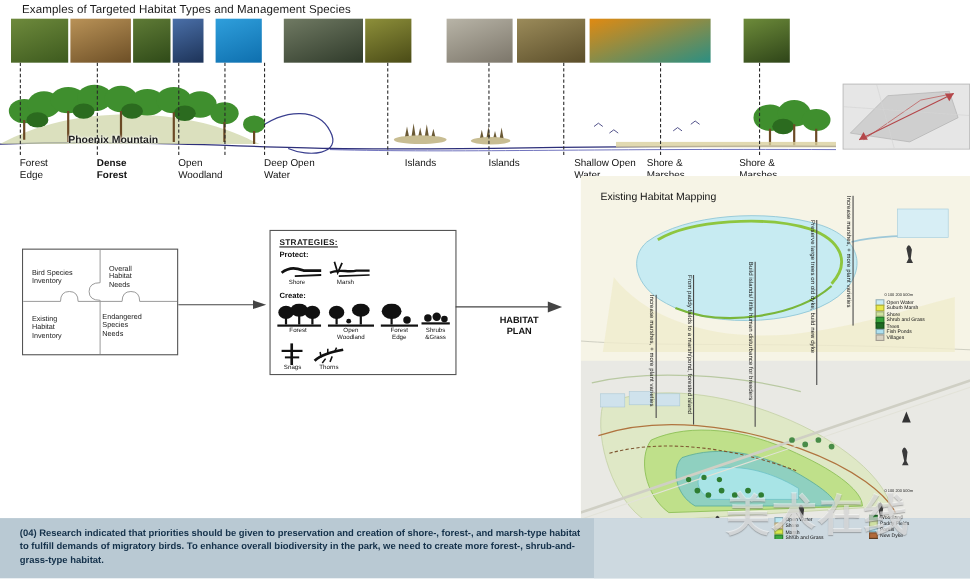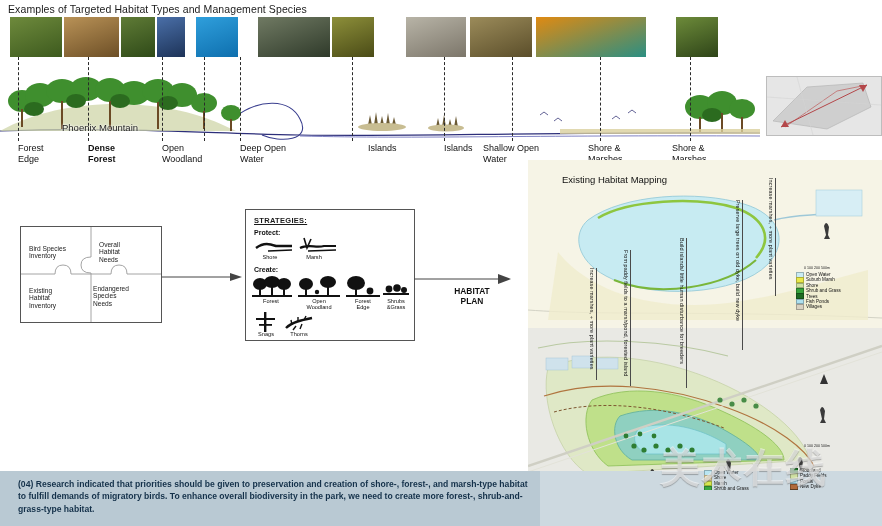--- a/index.html
+++ b/index.html
@@ -3,30 +3,30 @@
 <meta charset="utf-8">
 <style>
   html,body{margin:0;padding:0;}
   body{
     width:882px;height:526px;background:#ffffff;overflow:hidden;
     font-family:"Liberation Sans",sans-serif;color:#1a1a1a;position:relative;
   }
   .page{position:absolute;inset:0;}
 
   
-  .top-title{position:absolute;left:8px;top:3px;font-size:10.5px;color:#1b1b1b;letter-spacing:.1px;}
+  .top-title{position:absolute;left:20px;top:3px;font-size:10.5px;color:#1b1b1b;letter-spacing:.1px;}
 
   
   .photo-strip{position:absolute;left:0;top:17px;height:40px;width:882px;}
   .photo{position:absolute;top:0;height:40px;border:0;background-size:cover;}
 
   
   .landscape{position:absolute;left:0;top:57px;width:760px;height:86px;overflow:hidden;}
   .leader{position:absolute;width:0;border-left:1px dashed #2a2a2a;top:0;}
-  .phoenix-label{position:absolute;left:62px;top:122px;font-size:9.5px;font-weight:normal;color:#222;
+  .phoenix-label{position:absolute;left:62px;top:122px;font-size:9.5px;font-weight:bold;color:#222;
       text-shadow:0 0 2px #fff,0 0 3px #fff;}
 
   
   .hab-labels{position:absolute;left:0;top:143px;width:760px;height:30px;}
   .hab-label{position:absolute;font-size:9px;line-height:10.5px;color:#111;}
 
   
   .inset{position:absolute;left:766px;top:76px;width:114px;height:58px;
      background:linear-gradient(135deg,#d8d8d8 0%,#efefef 40%,#dcdcdc 75%,#e8e8e8 100%);
      border:1px solid #bdbdbd;overflow:hidden;}
@@ -39,21 +39,21 @@
   .strat-title{position:absolute;left:8px;top:6px;font-size:7.5px;font-weight:bold;
      text-decoration:underline;letter-spacing:.3px;}
   .strat-sub{position:absolute;font-size:7px;font-weight:bold;color:#111;}
   .icon-cap{position:absolute;font-size:5.6px;line-height:6.2px;text-align:center;color:#111;}
   .habplan{position:absolute;left:437px;top:82px;width:70px;text-align:center;
       font-size:8.4px;font-weight:bold;line-height:10px;color:#111;}
 
   
   .mappanel{position:absolute;left:528px;top:160px;width:354px;height:330px;overflow:hidden;
       background:#f4f3e4;}
-  .map-title{position:absolute;left:18px;top:14px;font-size:9.5px;color:#111;z-index:6;margin-left:16px;}
+  .map-title{position:absolute;left:18px;top:14px;font-size:9.5px;color:#111;z-index:6;}
   .vert-note{position:absolute;font-size:5.4px;color:#111;white-space:nowrap;
       transform-origin:0 0;transform:rotate(90deg);z-index:7;letter-spacing:.1px;}
   .vert-line{position:absolute;width:0;border-left:.7px solid #4a4a4a;z-index:6;}
   .legend{position:absolute;z-index:8;font-size:4.6px;line-height:5.4px;color:#111;}
   .legend-row{display:flex;align-items:center;gap:2px;height:5.4px;}
   .sw{width:6px;height:3.6px;display:inline-block;border:.3px solid rgba(0,0,0,.25);}
   .scalebar{position:absolute;z-index:8;font-size:3.6px;color:#222;}
 
   
   .watermark{position:absolute;left:660px;top:440px;width:230px;height:60px;z-index:20;
@@ -176,21 +176,21 @@
       <div class="leader" style="left: 690px; top: 57px; height: 84px;"></div>
     </div>
 
   <div class="hab-labels" id="hab-labels">
       <div class="hab-label" style="left: 18px;">Forest<br>Edge</div>
       <div class="hab-label" style="left: 88px; font-weight: bold;">Dense<br>Forest</div>
       <div class="hab-label" style="left: 162px;">Open<br>Woodland</div>
       <div class="hab-label" style="left: 240px;">Deep Open<br>Water</div>
       <div class="hab-label" style="left: 368px;">Islands</div>
       <div class="hab-label" style="left: 444px;">Islands</div>
-      <div class="hab-label" style="left: 483px;">Shallow Open<br>Water</div>
+      <div class="hab-label" style="left: 522px;">Shallow Open<br>Water</div>
       <div class="hab-label" style="left: 588px;">Shore &amp;<br>Marshes</div>
       <div class="hab-label" style="left: 672px;">Shore &amp;<br>Marshes</div>
     </div>
 
   <div class="inset">
     <svg width="114" height="58" viewBox="0 0 114 58">
       <rect width="114" height="58" fill="#e6e6e6"></rect>
       <path d="M6 44 L40 10 L96 6 L104 30 L60 52 Z" fill="#cfcfcf" stroke="#b0b0b0" stroke-width=".6"></path>
       <path d="M18 50 L70 14 L100 8" fill="none" stroke="#c06a6a" stroke-width=".8"></path>
       <path d="M0 20 L114 28" stroke="#d4d4d4" stroke-width=".6" fill="none"></path>

